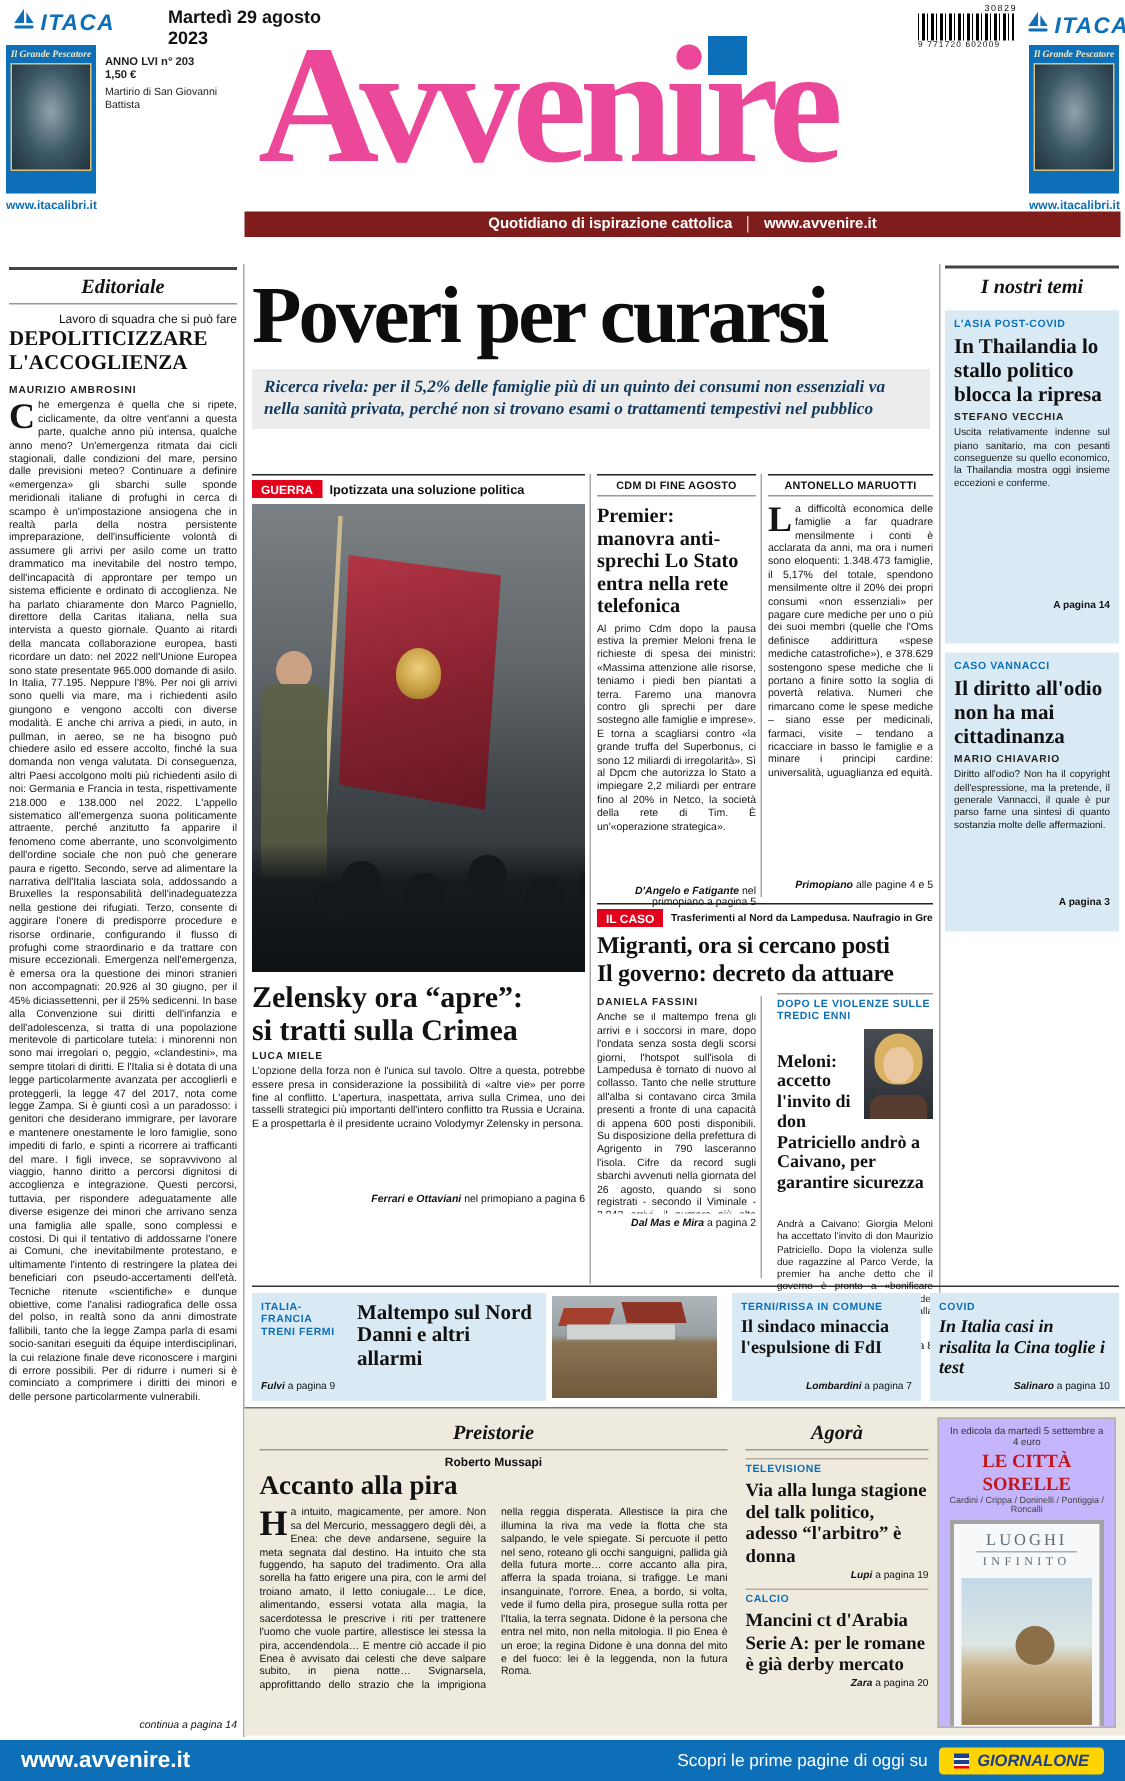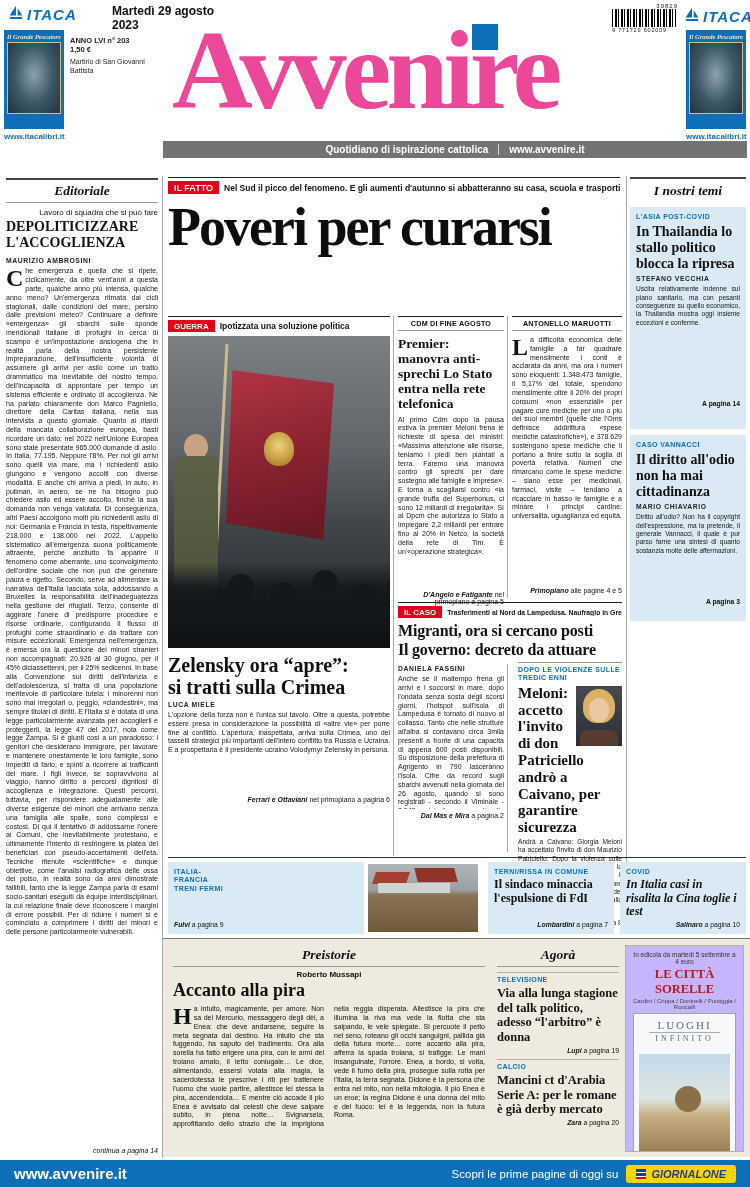--- a/index.html
+++ b/index.html
@@ -20,21 +20,21 @@
               background:radial-gradient(ellipse at 50% 45%, #8fa2ab 0%, #3c5866 52%, #22333d 100%); }
   .itacalibri { display:block; width:60px; text-align:center; color:#0d6fb8; font-weight:bold;
                 font-size:8px; text-decoration:none; }
   .masthead { font:bold 112px/104px "Liberation Serif",serif; letter-spacing:-5px; color:#ec4899; }
   .masthead-square { width:26px; height:26px; background:#0d6fb8; }
   .barcode { width:66px; background:#fff; }
   .bc-top { font-size:6px; text-align:right; letter-spacing:1px; }
   .bc-stripes { width:64px; height:18px;
      background:repeating-linear-gradient(90deg,#000 0 1px,#fff 1px 3px,#000 3px 5px,#fff 5px 6px); }
   .bc-num { font-size:5.5px; letter-spacing:.8px; }
-  .tagline-bar { height:17px; background:#737373; color:#fff; display:flex; align-items:center;
+  .tagline-bar { height:17px; background:#7f1d1d; color:#fff; display:flex; align-items:center;
                  justify-content:center; gap:10px; font-size:10px; font-weight:bold; }
   .tagline-site { border-left:1px solid rgba(255,255,255,.7); padding-left:10px; }
 
   
   .kicker-row { display:flex; align-items:center; gap:5px; border-top:1px solid #222; padding-top:3px; }
   .lbl-red { background:#e2001a; color:#fff; font-weight:bold; font-size:9px; padding:1.5px 6px; white-space:nowrap; }
   .lbl-red.sm { font-size:8px; }
   .kicker { font-weight:bold; font-size:9px; white-space:nowrap; overflow:hidden; }
   .kicker.xs { font-size:6.8px; }
   .lbl-blue-caps { color:#0d6fb8; font-size:7px; font-weight:bold; letter-spacing:.4px; line-height:1.2; }
@@ -72,21 +72,21 @@
   .pre-body { font-size:7px; line-height:1.27; text-align:justify; column-count:2; column-gap:10px;
               height:140px; overflow:hidden; }
   .agora-item { border-top:1px solid #b6b0a2; padding-top:3px; margin-top:5px; }
   .agora-item:first-of-type { border-top:none; margin-top:2px; }
   .agora-title { font:bold 12.5px/1.15 "Liberation Serif",serif; margin:2px 0; }
   .promo { background:#c4b5fd; border:1px solid #b5b0a6; padding:5px; text-align:center; overflow:hidden; }
   .promo-kicker { font-size:6.5px; color:#333; }
   .promo-title { color:#c3161c; font:bold 12.5px "Liberation Serif",serif; margin:2px 0 1px; }
   .promo-authors { font-size:6px; color:#444; margin-bottom:3px; }
   .cover { position:relative; margin:2px auto 0; width:103px; height:146px; background:#f7f8f9;
-           border:1px solid #a3a3a3; padding-top:5px; }
+           border:3px solid #a3a3a3; padding-top:5px; }
   .cover-mast { font-family:"Liberation Serif",serif; color:#5d6c79; font-size:11px; letter-spacing:2px; }
   .cover-mast2 { font-family:"Liberation Serif",serif; font-size:8px; letter-spacing:3px; color:#5d6c79;
                  border-top:1px solid #9fb0bd; width:70%; margin:1px auto 0; padding-top:1px; }
   .cover-photo { position:absolute; left:5px; right:5px; bottom:6px; height:98px;
                  background:linear-gradient(180deg,#c3d9e8 0%,#dce6e3 45%,#c8b288 62%,#9a7d52 100%); }
   .cover-dome { position:absolute; width:26px; height:26px; border-radius:50%; background:#8a6f49; left:36px; top:32px; }
 
   
   .photo-z { position:relative; width:222px; height:312px; margin-top:4px; overflow:hidden;
              background:linear-gradient(180deg,#7a8084 0%,#60666a 35%,#41464a 60%,#202428 100%); }
@@ -207,25 +207,22 @@
   <aside class="abs editorial" style="left:6px;top:178px;width:152px;height:976px;">
     <div class="ed-head">Editoriale</div>
     <div class="ed-kicker">Lavoro di squadra che si può fare</div>
     <div class="ed-title">DEPOLITICIZZARE L'ACCOGLIENZA</div>
     <div class="byline">MAURIZIO AMBROSINI</div>
     <p class="body-txt" style="flex:1;"><span class="dropcap">C</span><span>he emergenza è quella che si ripete, ciclicamente, da oltre vent'anni a questa parte, qualche anno più intensa, qualche anno meno? Un'emergenza ritmata dai cicli stagionali, dalle condizioni del mare, persino dalle previsioni meteo? Continuare a definire «emergenza» gli sbarchi sulle sponde meridionali italiane di profughi in cerca di scampo è un'impostazione ansiogena che in realtà parla della nostra persistente impreparazione, dell'insufficiente volontà di assumere gli arrivi per asilo come un tratto drammatico ma inevitabile del nostro tempo, dell'incapacità di approntare per tempo un sistema efficiente e ordinato di accoglienza. Ne ha parlato chiaramente don Marco Pagniello, direttore della Caritas italiana, nella sua intervista a questo giornale. Quanto ai ritardi della mancata collaborazione europea, basti ricordare un dato: nel 2022 nell'Unione Europea sono state presentate 965.000 domande di asilo. In Italia, 77.195. Neppure l'8%. Per noi gli arrivi sono quelli via mare, ma i richiedenti asilo giungono e vengono accolti con diverse modalità. E anche chi arriva a piedi, in auto, in pullman, in aereo, se ne ha bisogno può chiedere asilo ed essere accolto, finché la sua domanda non venga valutata. Di conseguenza, altri Paesi accolgono molti più richiedenti asilo di noi: Germania e Francia in testa, rispettivamente 218.000 e 138.000 nel 2022. L'appello sistematico all'emergenza suona politicamente attraente, perché anzitutto fa apparire il fenomeno come aberrante, uno sconvolgimento dell'ordine sociale che non può che generare paura e rigetto. Secondo, serve ad alimentare la narrativa dell'Italia lasciata sola, addossando a Bruxelles la responsabilità dell'inadeguatezza nella gestione dei rifugiati. Terzo, consente di aggirare l'onere di predisporre procedure e risorse ordinarie, configurando il flusso di profughi come straordinario e da trattare con misure eccezionali. Emergenza nell'emergenza, è emersa ora la questione dei minori stranieri non accompagnati: 20.926 al 30 giugno, per il 45% diciassettenni, per il 25% sedicenni. In base alla Convenzione sui diritti dell'infanzia e dell'adolescenza, si tratta di una popolazione meritevole di particolare tutela: i minorenni non sono mai irregolari o, peggio, «clandestini», ma sempre titolari di diritti. E l'Italia si è dotata di una legge particolarmente avanzata per accoglierli e proteggerli, la legge 47 del 2017, nota come legge Zampa. Si è giunti così a un paradosso: i genitori che desiderano immigrare, per lavorare e mantenere onestamente le loro famiglie, sono impediti di farlo, e spinti a ricorrere ai trafficanti del mare. I figli invece, se sopravvivono al viaggio, hanno diritto a percorsi dignitosi di accoglienza e integrazione. Questi percorsi, tuttavia, per rispondere adeguatamente alle diverse esigenze dei minori che arrivano senza una famiglia alle spalle, sono complessi e costosi. Di qui il tentativo di addossarne l'onere ai Comuni, che inevitabilmente protestano, e ultimamente l'intento di restringere la platea dei beneficiari con pseudo-accertamenti dell'età. Tecniche ritenute «scientifiche» e dunque obiettive, come l'analisi radiografica delle ossa del polso, in realtà sono da anni dimostrate fallibili, tanto che la legge Zampa parla di esami socio-sanitari eseguiti da équipe interdisciplinari, la cui relazione finale deve riconoscere i margini di errore possibili. Per di ridurre i numeri si è cominciato a comprimere i diritti dei minori e delle persone particolarmente vulnerabili.</span></p>
     <div class="ed-continua">continua a pagina 14</div>
   </aside>
 
   <section class="abs" style="left:168px;top:177px;width:452px;">
-    <div class="kicker-row">
-      <span class="lbl-red">IL FATTO</span>
-      <span class="kicker" style="font-size:8.5px;">Nel Sud il picco del fenomeno. E gli aumenti d'autunno si abbatteranno su casa, scuola e trasporti</span>
-    </div>
     <h1 class="hl-lead">Poveri per curarsi</h1>
+    <p class="lead-deck">Ricerca rivela: per il 5,2% delle famiglie più di un quinto dei consumi non essenziali va nella sanità privata, perché non si trovano esami o trattamenti tempestivi nel pubblico</p>
   </section>
 
   <section class="abs" style="left:168px;top:316px;width:222px;">
     <div class="kicker-row">
       <span class="lbl-red sm">GUERRA</span>
       <span class="kicker" style="font-size:8.5px;">Ipotizzata una soluzione politica</span>
     </div>
     <div class="photo-z">
       <div class="z-pole"></div>
       <div class="z-flag"></div>
@@ -269,21 +266,21 @@
         <div class="foot-ref"><span class="nm">Dal Mas e Mira</span><span> a pagina 2</span></div>
       </div>
       <div style="width:104px;border-top:1px solid #999;padding-top:3px;">
         <div class="lbl-blue-caps">DOPO LE VIOLENZE SULLE TREDIC ENNI</div>
         <div style="overflow:hidden;">
           <div class="photo-meloni" style="float:right;margin:3px 0 2px 3px;">
             <div class="me-hair"></div>
             <div class="me-face"></div>
             <div class="me-body"></div>
           </div>
-          <h3 class="hl-sm" style="font-size:15px;margin:2px 0;">Meloni: accetto l'invito di don Patriciello andrò a Caivano, per garantire sicurezza</h3>
+          <h3 class="hl-sm" style="font-size:12px;margin:18px 0;">Meloni: accetto l'invito di don Patriciello andrò a Caivano, per garantire sicurezza</h3>
           <p class="body-txt sm" style="height:78px;">Andrà a Caivano: Giorgia Meloni ha accettato l'invito di don Maurizio Patriciello. Dopo la violenza sulle due ragazzine al Parco Verde, la premier ha anche detto che il governo è pronto a «bonificare l'area». Oggi la manifestazione dei comitati cittadini che partirà dalla chiesa del Parco Verde.</p>
         </div>
         <div class="foot-ref"><span class="nm">Averaimo e Ferrario</span><span> a pagina 8</span></div>
       </div>
     </div>
   </section>
 
   <aside class="abs" style="left:630px;top:177px;width:116px;">
     <div class="sec-head">I nostri temi</div>
 
@@ -302,20 +299,22 @@
       <p class="body-txt sm" style="height:82px;">Diritto all'odio? Non ha il copyright dell'espressione, ma la pretende, il generale Vannacci, il quale è pur parso farne una sintesi di quanto sostanzia molte delle affermazioni.</p>
       <div class="pg-ref">A pagina 3</div>
     </div>
   </aside>
 
   <div class="abs brief" style="left:168px;top:862px;width:196px;height:72px;display:flex;gap:6px;">
     <div style="width:58px;display:flex;flex-direction:column;justify-content:space-between;">
       <div class="lbl-blue-caps">ITALIA-FRANCIA TRENI FERMI</div>
       <div style="font-size:6.8px;"><span class="nm" style="font-weight:bold;font-style:italic;">Fulvi</span><span> a pagina 9</span></div>
     </div>
+    <div class="brief-title pre" style="flex:1;">Maltempo sul Nord
+Danni e altri allarmi</div>
   </div>
   <div class="abs photo-flood" style="left:366px;top:862px;">
     <div class="fl-roof1"></div>
     <div class="fl-roof2"></div>
     <div class="fl-house"></div>
   </div>
   <div class="abs brief" style="left:488px;top:862px;width:126px;height:72px;display:flex;flex-direction:column;">
     <div class="lbl-blue-caps">TERNI/RISSA IN COMUNE</div>
     <div class="brief-title sm" style="flex:1;margin-top:2px;">Il sindaco minaccia l'espulsione di FdI</div>
     <div class="pg-ref" style="font-weight:normal;"><span style="font-weight:bold;font-style:italic;">Lombardini</span><span> a pagina 7</span></div>

